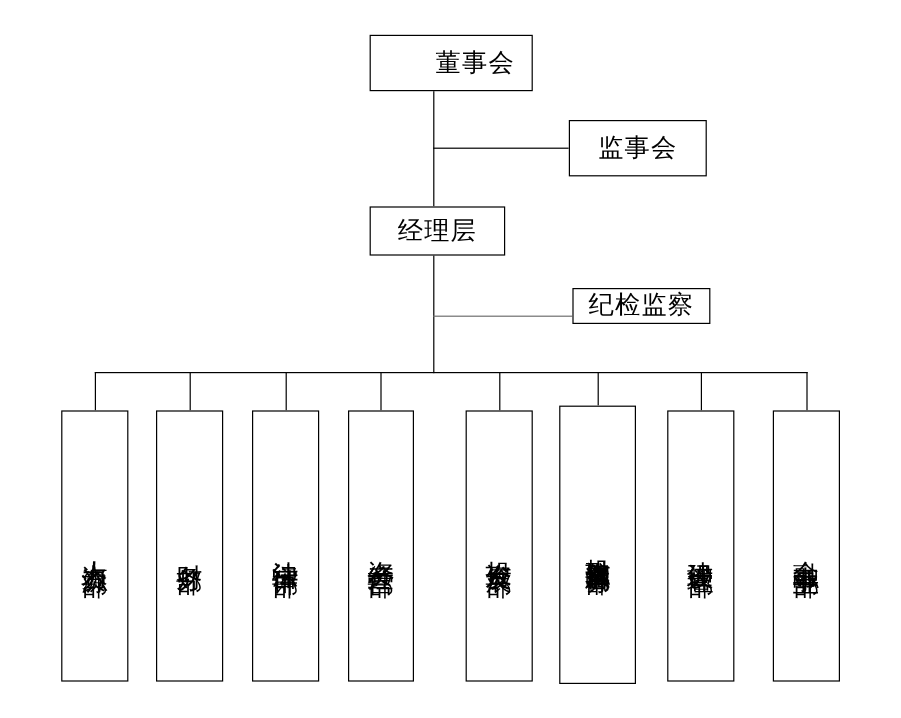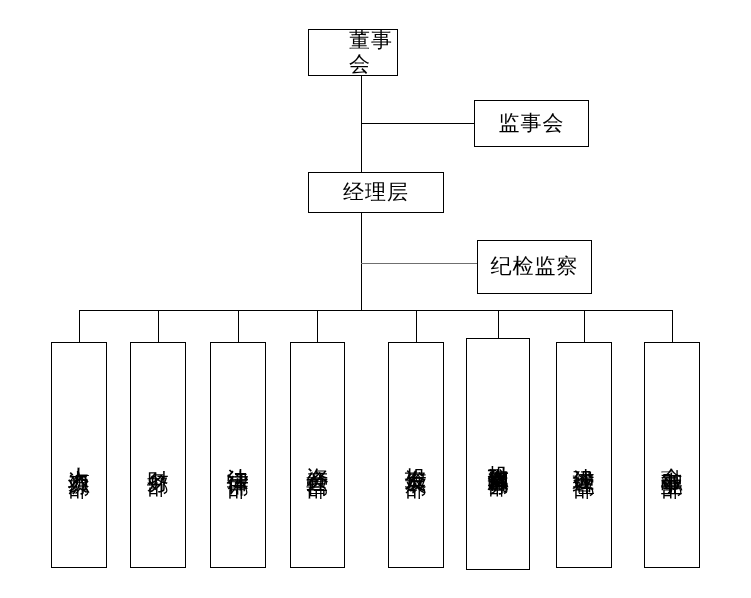--- a/index.html
+++ b/index.html
@@ -58,41 +58,41 @@
   }
   .line.v { width: 1px; }
   .line.h { height: 1px; }
   .line.faint { background: #6f6f6f; }
 </style>
 </head>
 <body>
 
 <div id="chart-root">
 
-  <div class="node horiz" style="left:308px; top:29px; width:90px; height:47px;padding-left:40px;">
+  <div class="node horiz" style="left:308px; top:29px; width:136px; height:47px;padding-left:40px;">
     <span>董事会</span>
   </div>
 
   <div class="line v" style="left:361px; top:76px; height:96px;"></div>
 
   <div class="line h" style="left:361px; top:123px; width:113px;"></div>
 
   <div class="node horiz" style="left:474px; top:100px; width:115px; height:47px;align-items:center;">
     <span>监事会</span>
   </div>
 
-  <div class="node horiz" style="left:308px; top:172px; width:136px; height:41px;">
+  <div class="node horiz" style="left:308px; top:172px; width:113px; height:41px;">
     <span>经理层</span>
   </div>
 
   <div class="line v" style="left:361px; top:213px; height:98px;"></div>
 
   <div class="line h faint" style="left:361px; top:263px; width:116px;"></div>
 
-  <div class="node horiz" style="left:477px; top:240px; width:115px; height:54px;">
+  <div class="node horiz" style="left:477px; top:240px; width:115px; height:30px;">
     <span>纪检监察</span>
   </div>
 
   <div class="line h" style="left:79px; top:310px; width:594px;"></div>
 
   <div class="line v" style="left:79px;  top:310px; height:32px;"></div>
   <div class="line v" style="left:158px; top:310px; height:32px;"></div>
   <div class="line v" style="left:238px; top:310px; height:32px;"></div>
   <div class="line v" style="left:317px; top:310px; height:32px;"></div>
   <div class="line v" style="left:416px; top:310px; height:32px;"></div>

